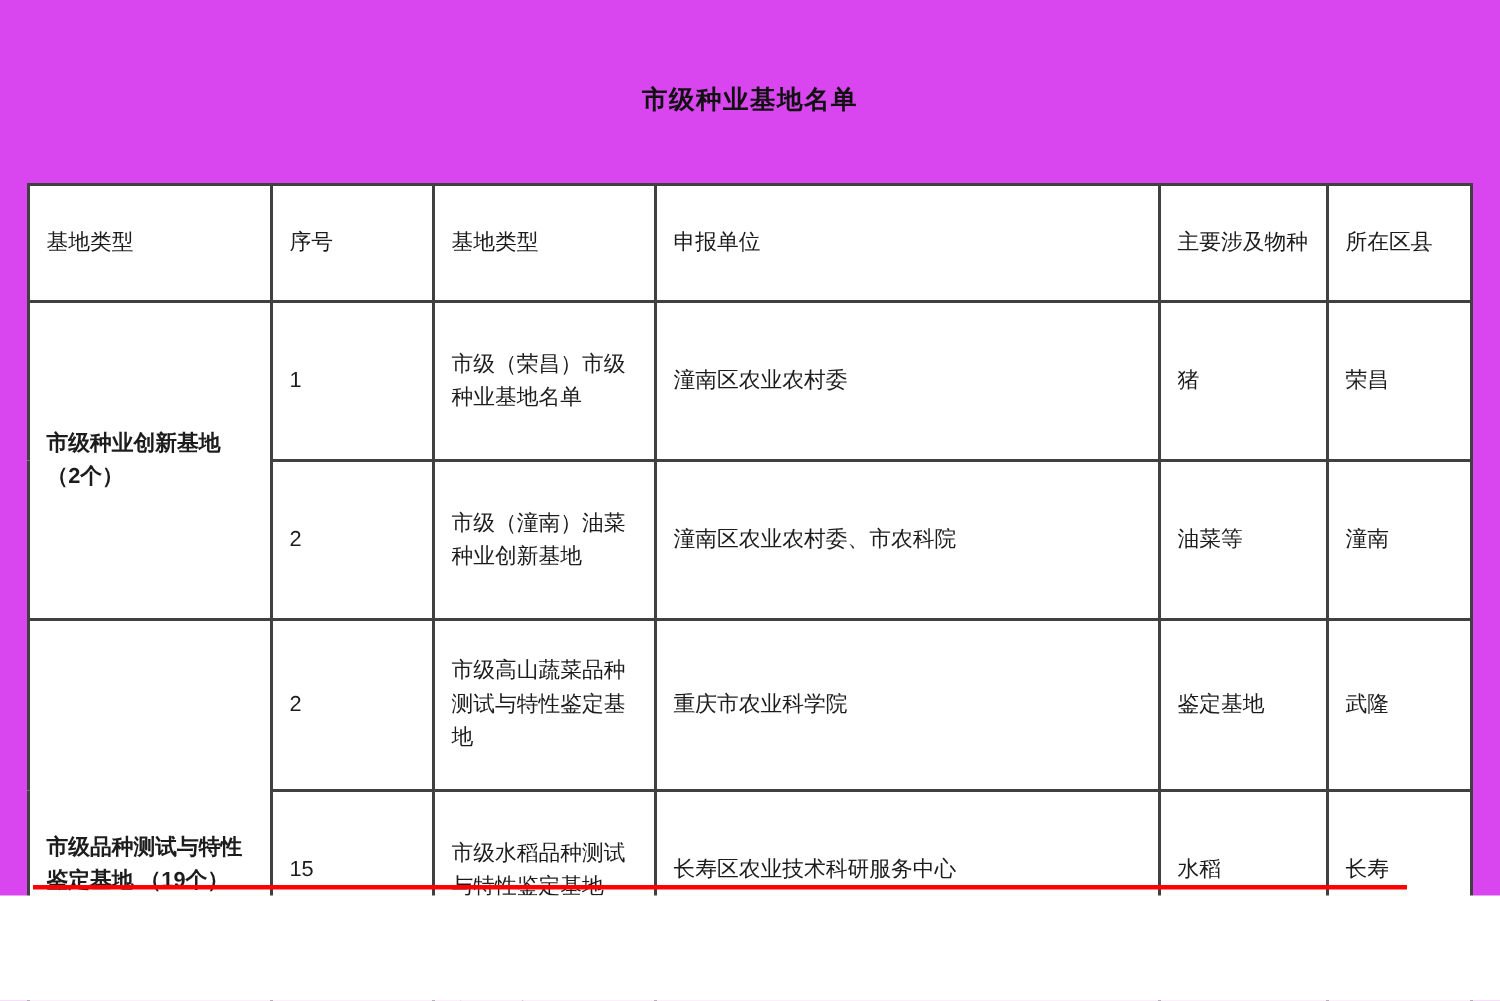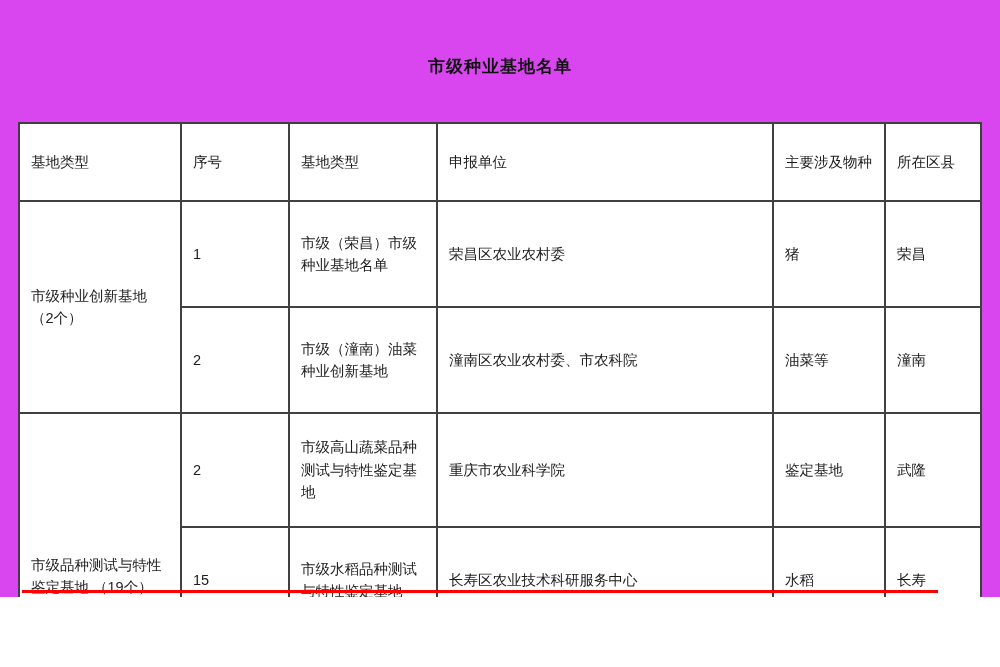--- a/index.html
+++ b/index.html
@@ -58,21 +58,21 @@
   .col-unit    { width: 336px; }
   .col-species { width: 112px; }
   .col-district{ width: 96px; }
 
   .head-row td {
     height: 56px;
     font-size: 14.5px;
     color: #1c1c1c;
   }
   .type-cell {
-    font-weight: normal;
+    font-weight: bold;
     font-size: 14.5px;
     line-height: 1.8;
     vertical-align: middle;
     padding: 8px 10px;
     color: #111111;
   }
   .type-cell .line2 {
     display: block;
   }
   .row-tall td { height: 84px; }
@@ -124,21 +124,21 @@
           <td>所在区县</td>
         </tr>
 
         <tr class="row-tall">
           <td class="type-cell" rowspan="2">
             <span>市级种业创新基地</span>
             <span class="line2">（2个）</span>
           </td>
           <td>1</td>
           <td class="cell-multiline">市级（荣昌）市级种业基地名单</td>
-          <td>荣昌区农业农村委</td>
+          <td>潼南区农业农村委</td>
           <td>猪</td>
           <td>荣昌</td>
         </tr>
 
         <tr class="row-tall">
           <td>2</td>
           <td class="cell-multiline">市级（潼南）油菜种业创新基地</td>
           <td>潼南区农业农村委、市农科院</td>
           <td>油菜等</td>
           <td>潼南</td>

